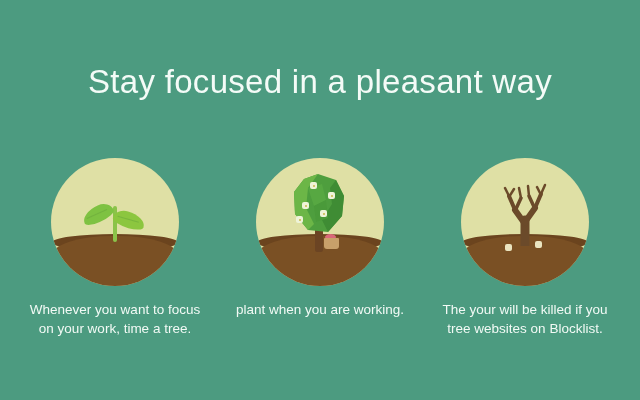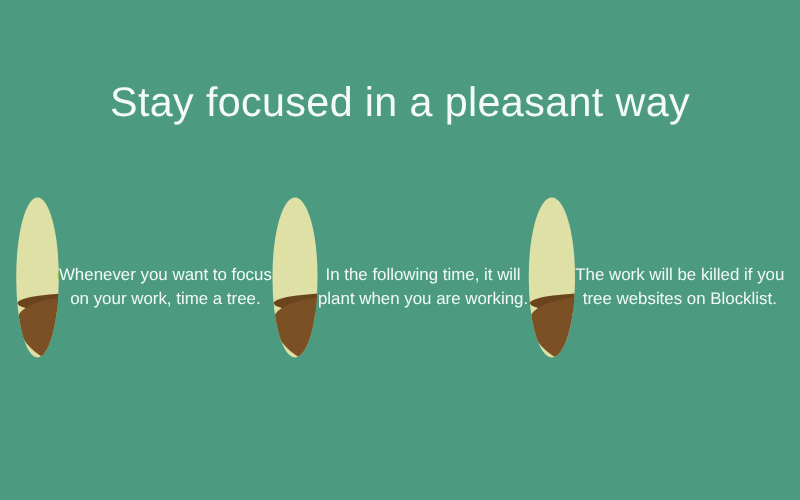--- a/index.html
+++ b/index.html
@@ -38,20 +38,21 @@
     top: 158px;
     left: 0;
     width: 640px;
     display: flex;
     justify-content: center;
     align-items: flex-start;
   }
   .panel {
     width: 205px;
     display: flex;
+    flex-direction: column;
     align-items: center;
   }
   .circle {
     position: relative;
     width: 128px;
     height: 128px;
     border-radius: 50%;
     background: #dfe0a5;
     overflow: hidden;
   }
@@ -234,21 +235,20 @@
         </svg>
         <div class="blossom" style="left:54px; top:24px;"></div>
         <div class="blossom" style="left:72px; top:34px;"></div>
         <div class="blossom" style="left:46px; top:44px;"></div>
         <div class="blossom" style="left:64px; top:52px;"></div>
         <div class="blossom" style="left:40px; top:58px;"></div>
         <div class="basket-fruit"></div>
         <div class="basket"></div>
       </div>
       <div class="caption">
-        <span class="line">In the following time, it will</span>
         <span class="line">plant when you are working.</span>
       </div>
     </div>
 
     <div class="panel">
       <div class="circle">
         <div class="soil-top"></div>
         <div class="soil"></div>
         <svg class="dead-tree" viewBox="0 0 60 70">
           <g stroke="#6b4a2a" stroke-linecap="round" fill="none">
@@ -264,19 +264,19 @@
             <path d="M26 22 L24 12" stroke-width="2.5"></path>
             <path d="M34 20 L33 10" stroke-width="2.5"></path>
             <path d="M46 18 L50 9" stroke-width="2.5"></path>
             <path d="M46 19 L42 11" stroke-width="2.5"></path>
           </g>
         </svg>
         <div class="fallen fallen-a"></div>
         <div class="fallen fallen-b"></div>
       </div>
       <div class="caption">
-        <span class="line">The work will be killed if you</span>
+        <span class="line">The your will be killed if you</span>
         <span class="line">tree websites on Blocklist.</span>
       </div>
     </div>
 
   </div>
 </div>
 
 </body></html>

